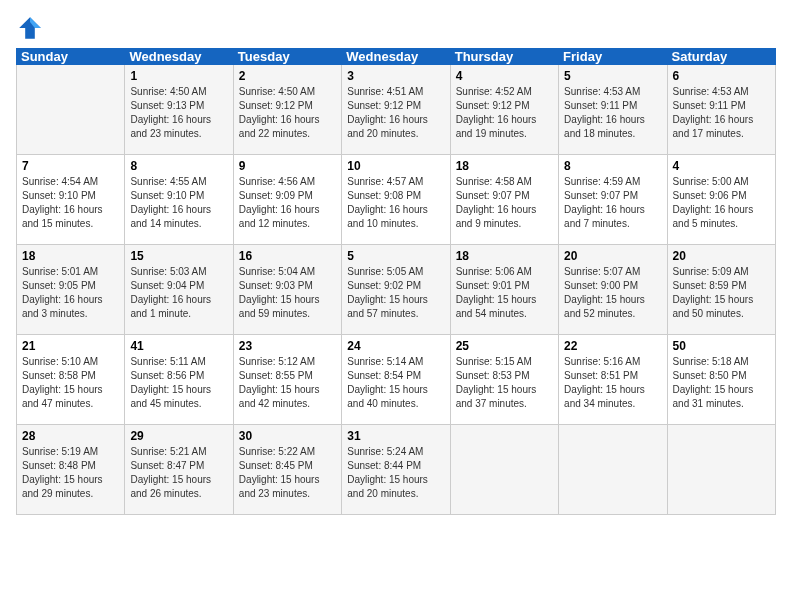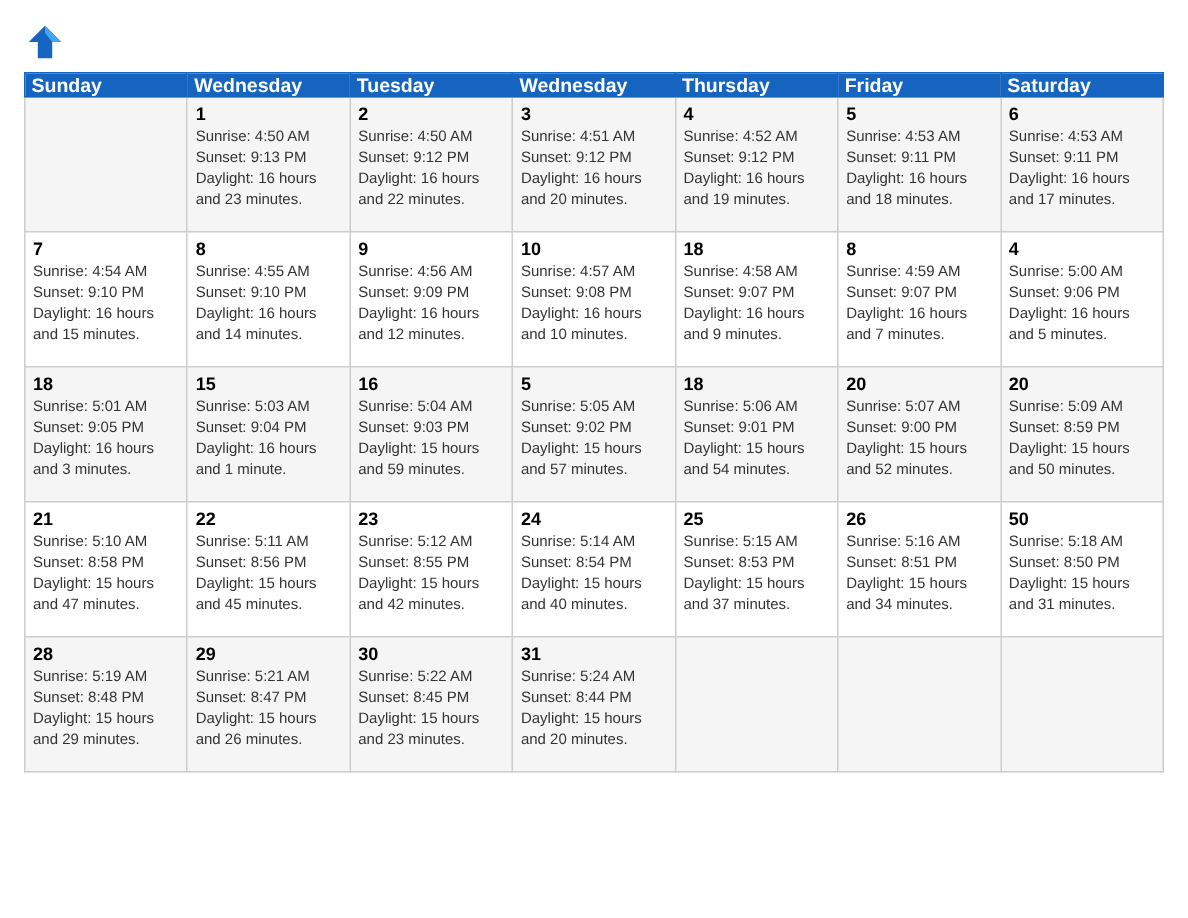--- a/index.html
+++ b/index.html
@@ -210,37 +210,37 @@
         <span class="day-number">20</span>
         <span class="day-info">Sunrise: 5:09 AM<br>Sunset: 8:59 PM<br>Daylight: 15 hours and 50 minutes.</span>
       </td>
       </tr>
       <tr>
         <td>
         <span class="day-number">21</span>
         <span class="day-info">Sunrise: 5:10 AM<br>Sunset: 8:58 PM<br>Daylight: 15 hours and 47 minutes.</span>
       </td>
         <td>
-        <span class="day-number">22</span>
+        <span class="day-number">41</span>
         <span class="day-info">Sunrise: 5:11 AM<br>Sunset: 8:56 PM<br>Daylight: 15 hours and 45 minutes.</span>
       </td>
         <td>
         <span class="day-number">23</span>
         <span class="day-info">Sunrise: 5:12 AM<br>Sunset: 8:55 PM<br>Daylight: 15 hours and 42 minutes.</span>
       </td>
         <td>
         <span class="day-number">24</span>
         <span class="day-info">Sunrise: 5:14 AM<br>Sunset: 8:54 PM<br>Daylight: 15 hours and 40 minutes.</span>
       </td>
         <td>
         <span class="day-number">25</span>
         <span class="day-info">Sunrise: 5:15 AM<br>Sunset: 8:53 PM<br>Daylight: 15 hours and 37 minutes.</span>
       </td>
         <td>
-        <span class="day-number">26</span>
+        <span class="day-number">22</span>
         <span class="day-info">Sunrise: 5:16 AM<br>Sunset: 8:51 PM<br>Daylight: 15 hours and 34 minutes.</span>
       </td>
         <td>
         <span class="day-number">50</span>
         <span class="day-info">Sunrise: 5:18 AM<br>Sunset: 8:50 PM<br>Daylight: 15 hours and 31 minutes.</span>
       </td>
       </tr>
       <tr>
         <td>
         <span class="day-number">28</span>

